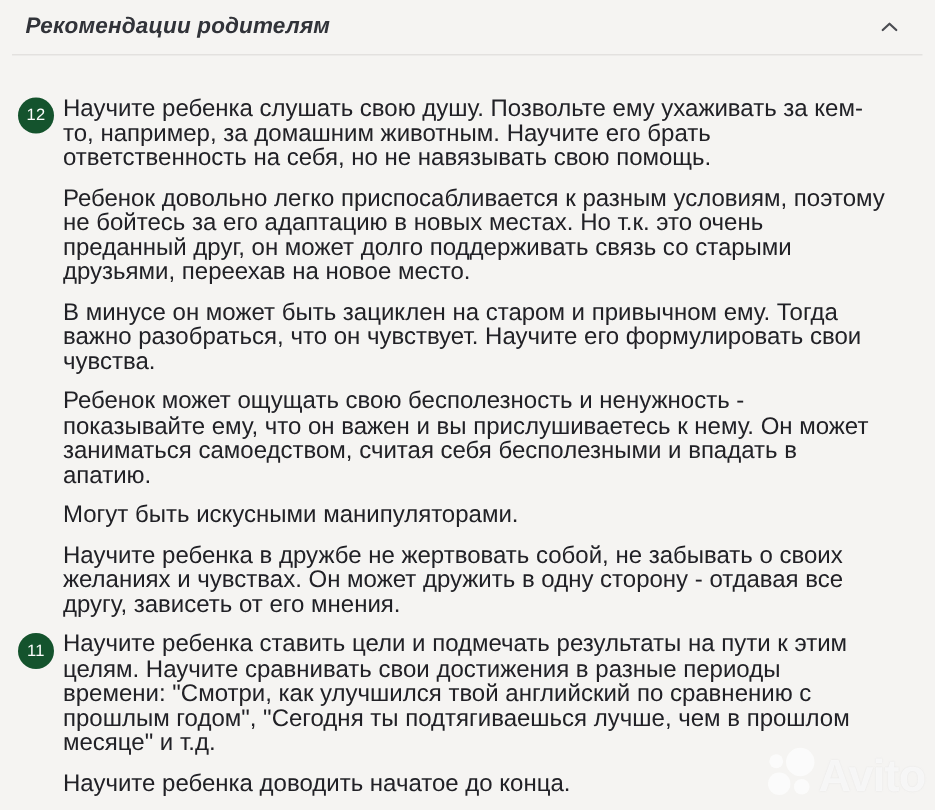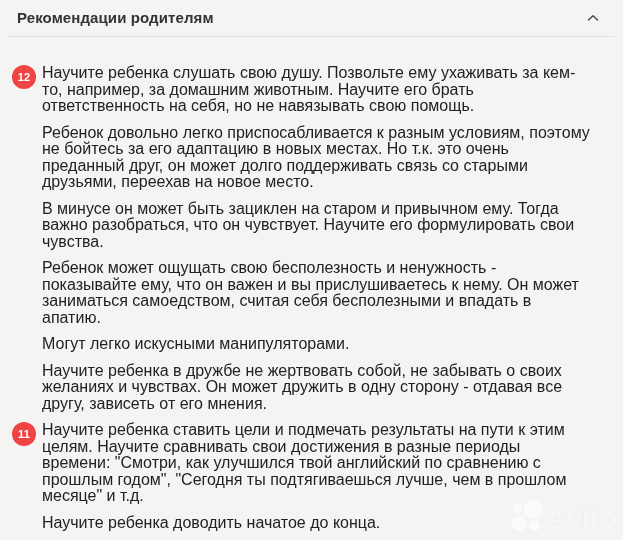--- a/index.html
+++ b/index.html
@@ -14,20 +14,21 @@
     height: 540px;
     background: #f5f4f2;
     overflow: hidden;
   }
   .header {
     display: flex;
     align-items: center;
     justify-content: space-between;
     padding: 9px 16px 10px 17px;
     cursor: pointer;
+    font-style: italic;
   }
   .header .title {
     font-size: 15px;
     font-weight: 700;
     color: #313339;
     letter-spacing: 0.1px;
   }
   .chevron {
     display: inline-flex;
     align-items: center;
@@ -47,24 +48,24 @@
   .item {
     display: flex;
     align-items: flex-start;
     gap: 6px;
   }
   .badge {
     flex: 0 0 24px;
     width: 24px;
     height: 24px;
     border-radius: 50%;
-    background: #ef4444;
+    background: #14532d;
     color: #ffffff;
     font-size: 11px;
-    font-weight: 700;
+    font-weight: 400;
     display: flex;
     align-items: center;
     justify-content: center;
     letter-spacing: 0.2px;
   }
   .paras { flex: 1; min-width: 0; }
   .paras p {
     margin: 0 0 10px 0;
     font-size: 16px;
     line-height: 16.5px;
@@ -105,21 +106,21 @@
 
   <div class="content">
 
     <div class="item">
       <div class="badge">12</div>
       <div class="paras">
         <p>Научите ребенка слушать свою душу. Позвольте ему ухаживать за кем-то, например, за домашним животным. Научите его брать ответственность на себя, но не навязывать свою помощь.</p>
         <p>Ребенок довольно легко приспосабливается к разным условиям, поэтому не бойтесь за его адаптацию в новых местах. Но т.к. это очень преданный друг, он может долго поддерживать связь со старыми друзьями, переехав на новое место.</p>
         <p>В минусе он может быть зациклен на старом и привычном ему. Тогда важно разобраться, что он чувствует. Научите его формулировать свои чувства.</p>
         <p>Ребенок может ощущать свою бесполезность и ненужность - показывайте ему, что он важен и вы прислушиваетесь к нему. Он может заниматься самоедством, считая себя бесполезными и впадать в апатию.</p>
-        <p>Могут легко искусными манипуляторами.</p>
+        <p>Могут быть искусными манипуляторами.</p>
         <p>Научите ребенка в дружбе не жертвовать собой, не забывать о своих желаниях и чувствах. Он может дружить в одну сторону - отдавая все другу, зависеть от его мнения.</p>
       </div>
     </div>
 
     <div class="item">
       <div class="badge">11</div>
       <div class="paras">
         <p>Научите ребенка ставить цели и подмечать результаты на пути к этим целям. Научите сравнивать свои достижения в разные периоды времени: "Смотри, как улучшился твой английский по сравнению с прошлым годом", "Сегодня ты подтягиваешься лучше, чем в прошлом месяце" и т.д.</p>
         <p>Научите ребенка доводить начатое до конца.</p>
 

